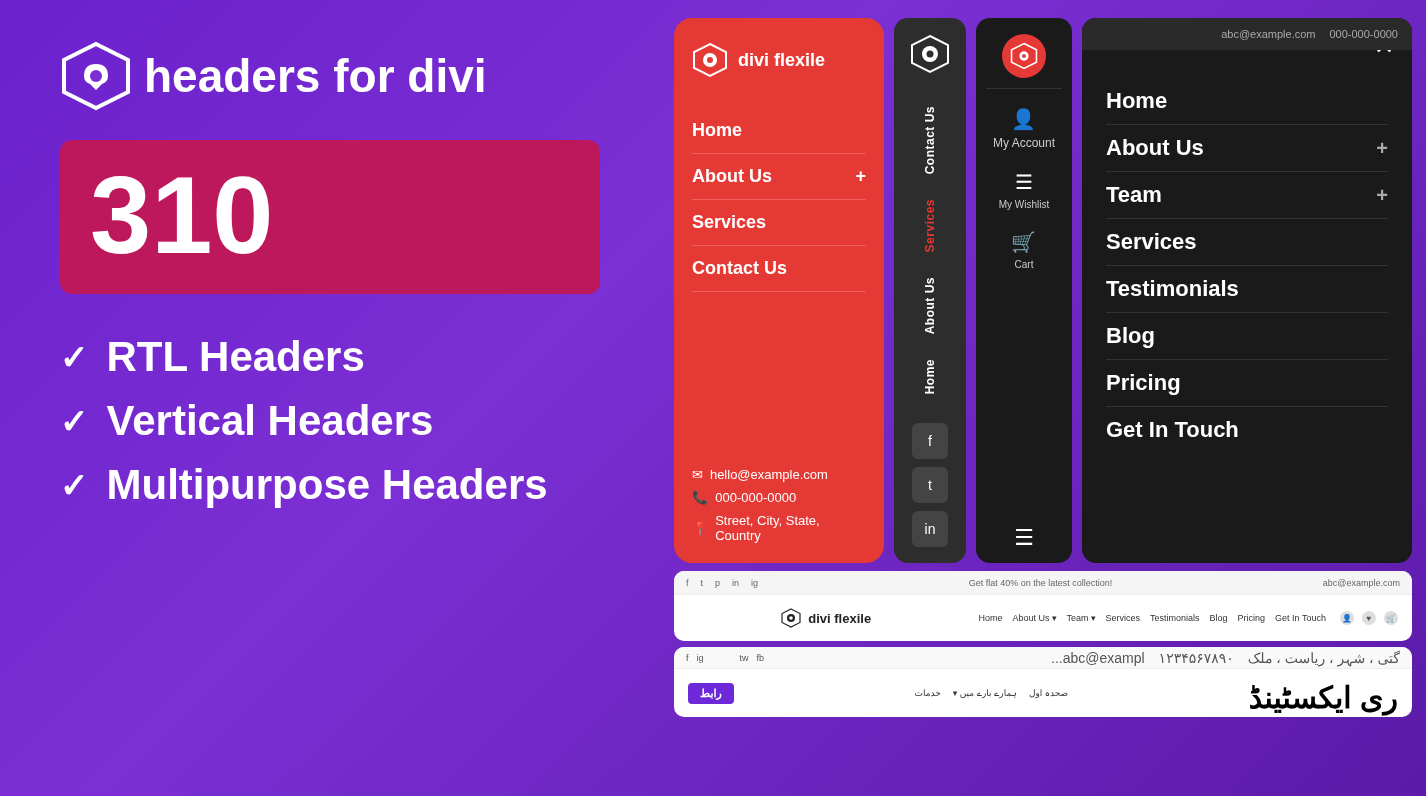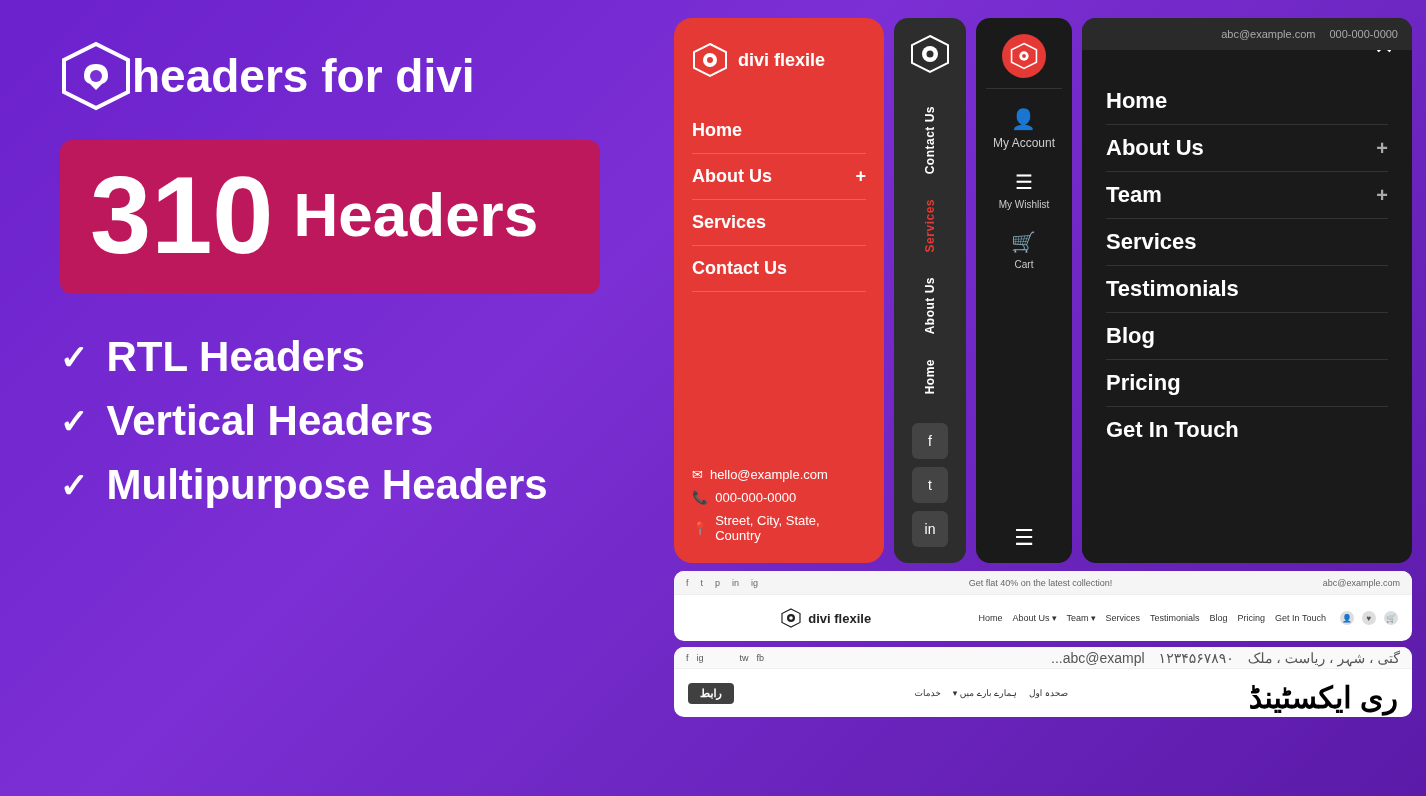--- a/index.html
+++ b/index.html
@@ -21,21 +21,21 @@
       padding: 40px 60px;
       display: flex;
       flex-direction: column;
       gap: 0;
     }
 
     
     .logo-row {
       display: flex;
       align-items: center;
-      gap: 0;
+      gap: 12px;
       margin-bottom: 28px;
     }
     .logo-icon {
       width: 72px;
       height: 72px;
     }
     .logo-text {
       color: #fff;
       font-size: 46px;
       font-weight: 700;
@@ -397,21 +397,21 @@
     }
     .rtl-top-text { font-size: 14px; color: #555; }
     .rtl-main {
       flex: 1;
       display: flex;
       align-items: center;
       padding: 0 14px;
       justify-content: space-between;
     }
     .rtl-btn {
-      background: #404040;
+      background: #6d28d9;
       color: #fff;
       border: none;
       border-radius: 4px;
       padding: 4px 12px;
       font-size: 11px;
       font-weight: 600;
     }
     .rtl-nav {
       display: flex;
       gap: 12px;
@@ -457,21 +457,20 @@
     <svg class="logo-icon" viewBox="0 0 72 72" fill="none" xmlns="http://www.w3.org/2000/svg">
       <polygon points="36,4 68,20 68,52 36,68 4,52 4,20" fill="none" stroke="white" stroke-width="4"></polygon>
       <path d="M24 36 Q24 24 36 24 Q48 24 48 36 Q48 42 42 44 L36 50 L30 44 Q24 42 24 36Z" fill="white"></path>
       <circle cx="36" cy="36" r="6" fill="#7B2FD4"></circle>
     </svg>
     <span class="logo-text">headers for divi</span>
   </div>
 
   <div class="count-box">
     <span class="count-number">310</span>
-    <span class="count-label">Headers</span>
   </div>
 
   <div class="features">
     <div class="feature-item">
       <span class="check-icon">✓</span>
       <span class="feature-text">RTL Headers</span>
     </div>
     <div class="feature-item">
       <span class="check-icon">✓</span>
       <span class="feature-text">Vertical Headers</span>

